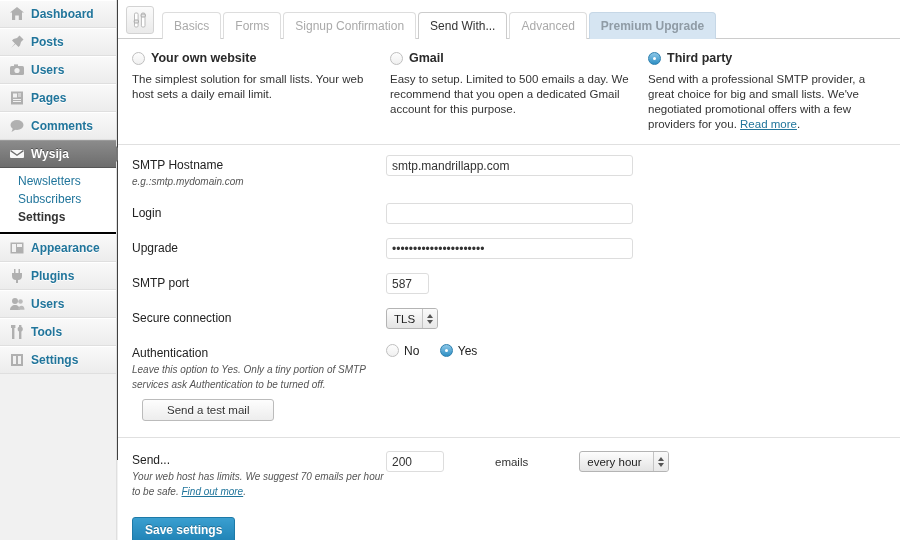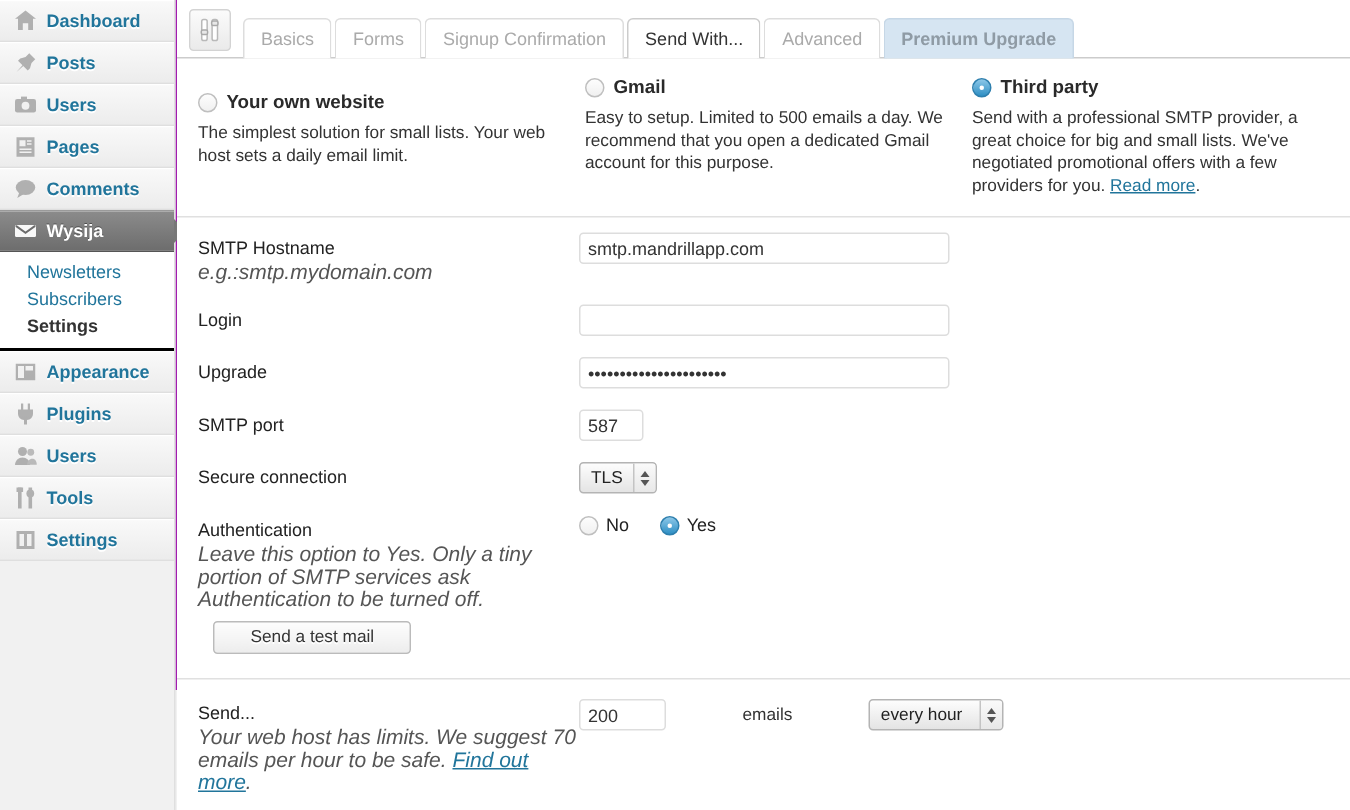--- a/index.html
+++ b/index.html
@@ -4,21 +4,21 @@
 <style>
   * { box-sizing: border-box; }
   html, body {
     margin: 0; padding: 0;
     width: 900px; height: 540px;
     overflow: hidden;
     background: #f1f1f1;
     font-family: "Liberation Sans", sans-serif;
     -webkit-font-smoothing: antialiased;
   }
-  .screen { position: relative; width: 900px; height: 460px; background: #a21caf; text-decoration: underline; }
+  .screen { position: relative; width: 900px; height: 460px; background: #404040; text-decoration: underline; }
 
   
   .sidebar {
     position: absolute; left: 0; top: 0;
     width: 117px; height: 540px;
     background: #f1f1f1;
     border-right: 1px solid #dfdfdf;
   }
   .menu-item {
     position: relative;
@@ -113,21 +113,21 @@
   }
 
   .content { padding: 0; }
 
   
   .options {
     display: flex; padding: 12px 14px 12px 14px;
     border-bottom: 1px solid #e0e0e0;
   }
   .opt { flex: 0 0 auto; padding-right: 14px; }
-  .opt.c1 { width: 258px; margin-top: 10px; }
+  .opt.c1 { width: 258px; }
   .opt.c2 { width: 258px; }
   .opt.c3 { width: 238px; }
   .opt-head { display: flex; align-items: center; gap: 6px; margin-bottom: 7px; }
   .opt-title { font-size: 12.5px; font-weight: bold; color: #2a2a2a; }
   .opt-desc { font-size: 11.5px; color: #333; line-height: 15px; }
   .opt-desc a { color: #21759b; }
 
   .radio {
     width: 13px; height: 13px; border-radius: 50%;
     background: linear-gradient(to bottom,#fdfdfd,#f0f0f0);
@@ -141,21 +141,21 @@
   .radio.checked::after {
     content: ""; position: absolute; left: 4px; top: 4px;
     width: 3px; height: 3px; border-radius: 50%; background: #fff;
   }
 
   
   .form { padding: 10px 14px 4px 14px; border-bottom: 1px solid #e0e0e0; }
   .row { display: flex; align-items: flex-start; margin-bottom: 14px; }
   .row .lbl { width: 254px; flex: 0 0 254px; padding-top: 3px; }
   .lbl-main { font-size: 12px; color: #222; }
-  .lbl-sub { font-size: 14px; color: #555; font-style: italic; line-height: 15px; margin-top: 2px; }
+  .lbl-sub { font-size: 10px; color: #555; font-style: italic; line-height: 15px; margin-top: 2px; }
   .ctrl { flex: 1 1 auto; }
 
   input.txt {
     height: 21px; padding: 2px 5px;
     font-size: 12px; color: #333;
     border: 1px solid #ddd; border-radius: 3px;
     background: #fff; outline: none;
     font-family: "Liberation Sans", sans-serif;
   }
   input.wide { width: 247px; }

